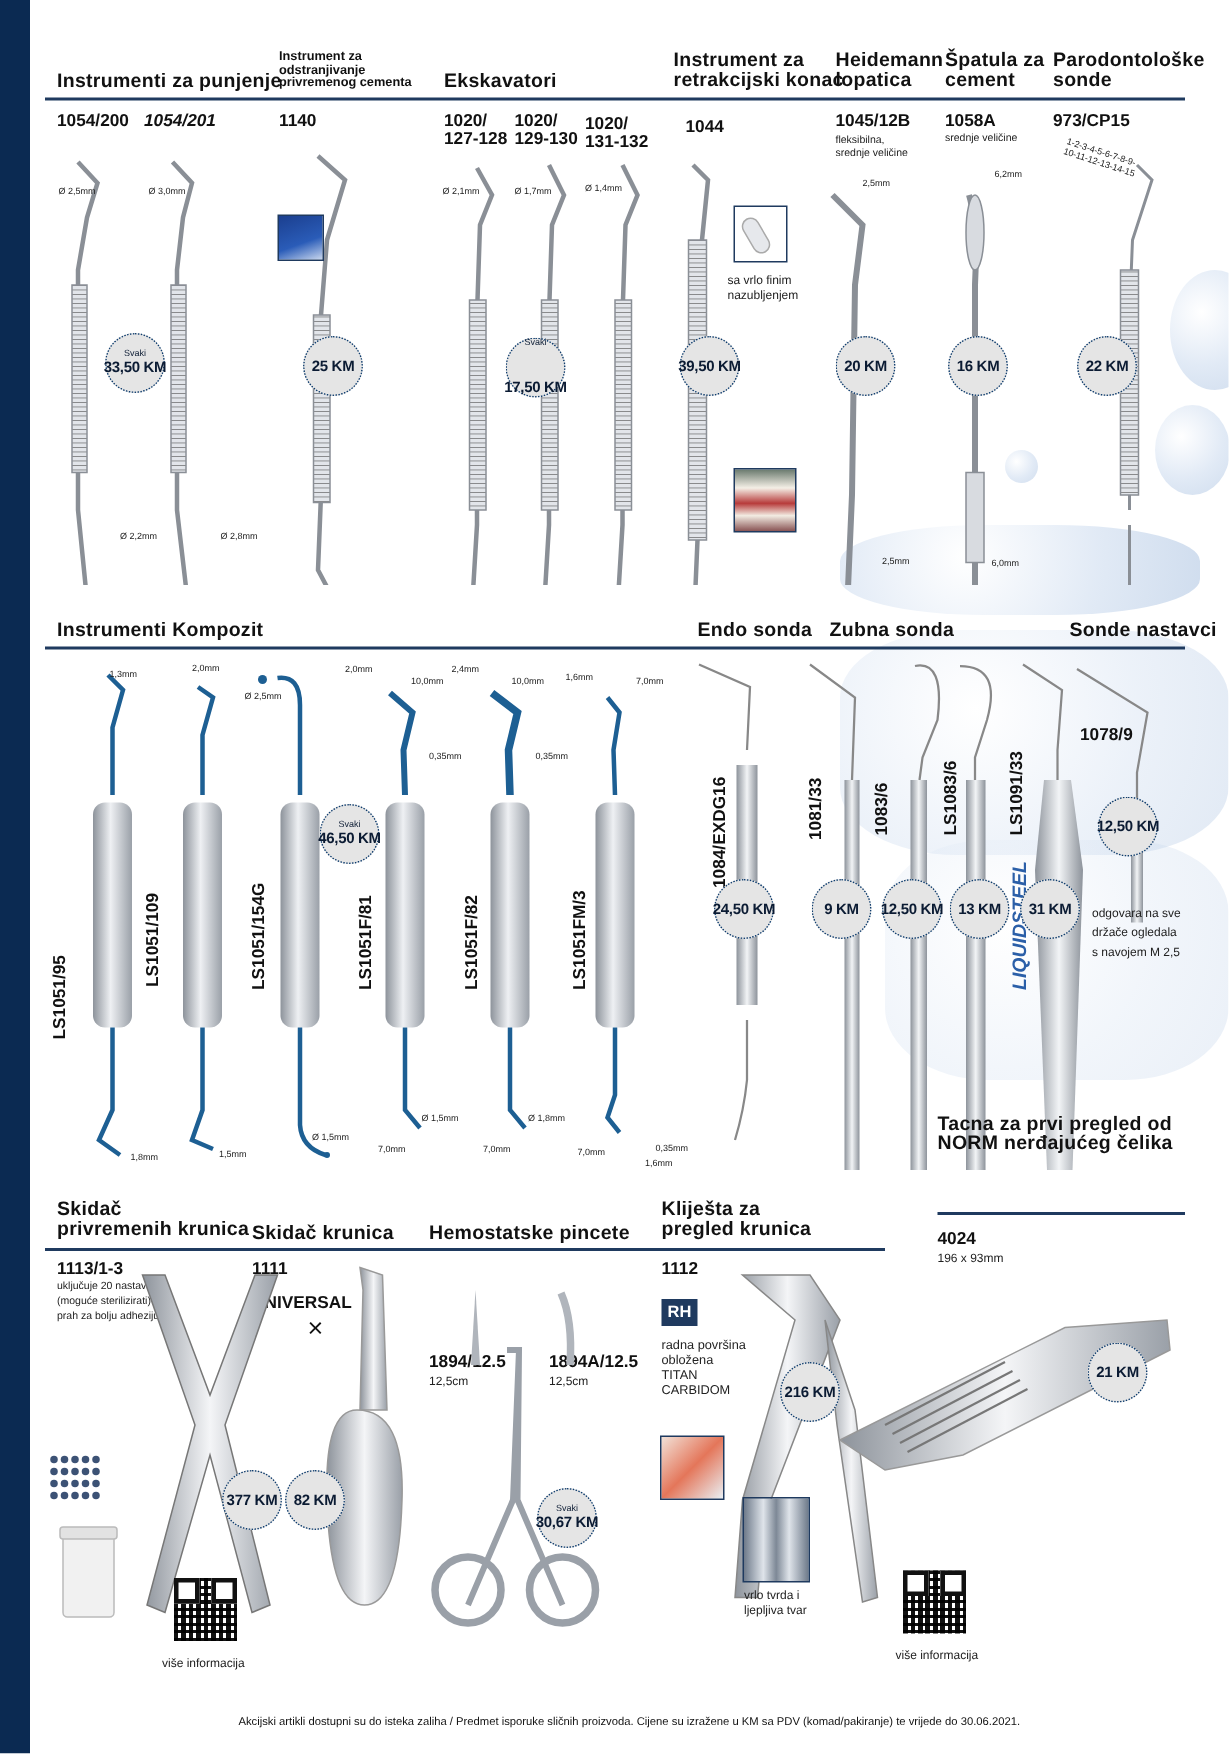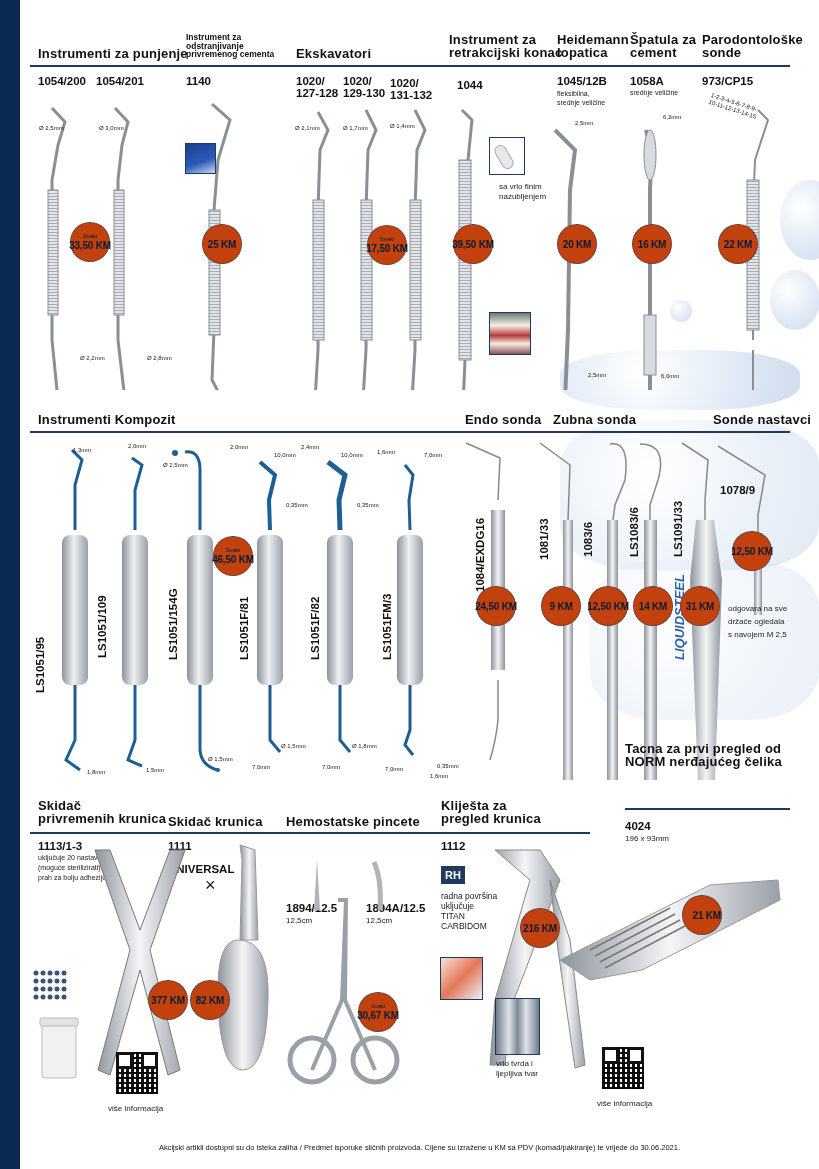--- a/index.html
+++ b/index.html
@@ -6,21 +6,21 @@
   html, body { width: 819px; height: 1169px; background: #ffffff; overflow: hidden; }
   body { position: relative; font-family: "Liberation Sans", sans-serif; color: #111; }
   .abs { position: absolute; }
   .sidebar { left: 0; top: 0; width: 20px; height: 1169px; background: #0b2a52; }
   .h { font-family: "Liberation Sans", sans-serif; font-weight: 700; font-size: 13px; line-height: 13px; color: #111; letter-spacing: 0.2px; }
   .h-small { font-weight: 700; font-size: 8.5px; line-height: 8.5px; color: #111; }
   .rule { height: 2px; background: #1f3a5f; }
   .code { font-weight: 700; font-size: 11.5px; line-height: 12px; color: #111; }
   .note { font-size: 8px; line-height: 10px; color: #222; }
   .dim { font-size: 6px; color: #222; white-space: nowrap; }
-  .badge { position: absolute; border-radius: 50%; background: #c2410c; border: 1.5px dotted #0f3d6e; color: #0b1b33; text-align: center; display: flex; flex-direction: column; align-items: center; justify-content: center; font-weight: 700; }
+  .badge { position: absolute; border-radius: 50%; background: #e5e5e5; border: 1.5px dotted #0f3d6e; color: #0b1b33; text-align: center; display: flex; flex-direction: column; align-items: center; justify-content: center; font-weight: 700; }
   .badge .sv { font-size: 6px; font-weight: 400; line-height: 7px; }
   .badge .pr { font-size: 10px; line-height: 11px; letter-spacing: -0.2px; white-space: nowrap; }
   .vert { position: absolute; transform: rotate(-90deg); transform-origin: left top; white-space: nowrap; font-weight: 700; font-size: 11.5px; }
   .splash { position: absolute; border-radius: 50%; background: radial-gradient(circle at 35% 35%, #ffffff, #c9d9ee 55%, #a9c1e0); opacity: 0.55; }
   .qr { position: absolute; width: 42px; height: 42px; background:
         repeating-linear-gradient(90deg, #111 0 3px, #fff 3px 5px),
         repeating-linear-gradient(0deg, #111 0 2px, #fff 2px 5px); background-blend-mode: multiply; }
   .qr::before, .qr::after { content: ""; position: absolute; width: 11px; height: 11px; border: 3px solid #111; background: #fff; }
   .qr::before { left: 0; top: 0; }
   .qr::after { right: 0; top: 0; }
@@ -61,21 +61,21 @@
   <div class="h">Špatula za</div>
   <div class="h">cement</div>
 </div>
 <div class="abs" style="left:702px;top:33px;">
   <div class="h">Parodontološke</div>
   <div class="h">sonde</div>
 </div>
 <div class="abs rule" style="left:30px;top:65px;width:760px;"></div>
 
 <div class="abs code" style="left:38px;top:75px;">1054/200</div>
-<div class="abs code" style="left:96px;top:75px;">1054/201</div>
+<div class="abs code" style="left:96px;top:75px;font-style:italic;">1054/201</div>
 <div class="abs code" style="left:186px;top:75px;">1140</div>
 <div class="abs code" style="left:296px;top:75px;">
     <div>1020/</div>
     <div>127-128</div>
   </div>
 <div class="abs code" style="left:343px;top:75px;">
     <div>1020/</div>
     <div>129-130</div>
   </div>
 <div class="abs code" style="left:390px;top:77px;">
@@ -144,34 +144,34 @@
 <div class="abs dim" style="left:390px;top:123px;">Ø 1,4mm</div>
 <div class="abs dim" style="left:575px;top:120px;">2,5mm</div>
 <div class="abs dim" style="left:588px;top:372px;">2,5mm</div>
 <div class="abs dim" style="left:663px;top:114px;">6,2mm</div>
 <div class="abs dim" style="left:661px;top:373px;">6,0mm</div>
 
 <div class="thumb" style="left:185px;top:143px;width:31px;height:31px;background:linear-gradient(160deg,#1b3f8f,#2a5cb8 60%,#c9d7ee);"></div>
 <div class="thumb" style="left:489px;top:137px;width:36px;height:38px;background:#fff;">
   <div style="position:absolute;left:8px;top:6px;width:12px;height:26px;border-radius:6px;background:#e6e8ec;transform:rotate(-30deg);border:1px solid #aaa;"></div>
 </div>
-<div class="abs note" style="left:499px;top:182px;">
+<div class="abs note" style="left:485px;top:182px;">
     <div>sa vrlo finim</div>
     <div>nazubljenjem</div>
   </div>
 <div class="thumb" style="left:489px;top:312px;width:42px;height:43px;background:linear-gradient(180deg,#6a7a6e 0%,#f4efe6 30%,#b73b3b 55%,#f2ece2 75%,#8a5555 100%);"></div>
 
 <div class="badge" style="left:70px;top:222px;width:40px;height:40px;">
     <span class="sv">Svaki</span>
     <span class="pr">33,50 KM</span>
   </div>
 <div class="badge" style="left:202px;top:224px;width:40px;height:40px;">
     <span class="pr">25 KM</span>
   </div>
-<div class="badge" style="left:367px;top:225px;width:40px;height:40px;">
+<div class="badge" style="left:337px;top:225px;width:40px;height:40px;justify-content:space-between;">
     <span class="sv">Svaki</span>
     <span class="pr">17,50 KM</span>
   </div>
 <div class="badge" style="left:453px;top:224px;width:40px;height:40px;">
     <span class="pr">39,50 KM</span>
   </div>
 <div class="badge" style="left:557px;top:224px;width:40px;height:40px;">
     <span class="pr">20 KM</span>
   </div>
 <div class="badge" style="left:632px;top:224px;width:40px;height:40px;">
@@ -306,21 +306,21 @@
 <div class="badge" style="left:476px;top:586px;width:40px;height:40px;">
     <span class="pr">24,50 KM</span>
   </div>
 <div class="badge" style="left:541px;top:586px;width:40px;height:40px;">
     <span class="pr">9 KM</span>
   </div>
 <div class="badge" style="left:588px;top:586px;width:40px;height:40px;">
     <span class="pr">12,50 KM</span>
   </div>
 <div class="badge" style="left:633px;top:586px;width:40px;height:40px;">
-    <span class="pr">14 KM</span>
+    <span class="pr">13 KM</span>
   </div>
 <div class="badge" style="left:680px;top:586px;width:40px;height:40px;">
     <span class="pr">31 KM</span>
   </div>
 <div class="badge" style="left:732px;top:531px;width:40px;height:40px;">
     <span class="pr">12,50 KM</span>
   </div>
 <div class="abs note" style="left:728px;top:602px;line-height:13px;">
   <div>odgovara na sve</div>
   <div>držače ogledala</div>
@@ -354,21 +354,21 @@
 <div class="abs code" style="left:168px;top:863px;">UNIVERSAL</div>
 <div class="abs" style="left:205px;top:876px;font-size:18px;line-height:18px;">×</div>
 <div class="abs code" style="left:286px;top:902px;">1894/12.5</div>
 <div class="abs note" style="left:286px;top:916px;">12,5cm</div>
 <div class="abs code" style="left:366px;top:902px;">1894A/12.5</div>
 <div class="abs note" style="left:366px;top:916px;">12,5cm</div>
 <div class="abs code" style="left:441px;top:840px;">1112</div>
 <div class="rh" style="left:441px;top:866px;">RH</div>
 <div class="abs note" style="left:441px;top:891px;font-size:8.5px;line-height:10px;">
   <div>radna površina</div>
-  <div>uključuje</div>
+  <div>obložena</div>
   <div>TITAN</div>
   <div>CARBIDOM</div>
 </div>
 <div class="abs code" style="left:625px;top:820px;">4024</div>
 <div class="abs note" style="left:625px;top:834px;">196 x 93mm</div>
 
 <svg class="abs" style="left:30px;top:840px;" width="760" height="290">
   <defs>
     <linearGradient id="steel" x1="0" x2="1">
       <stop offset="0" stop-color="#8d939b"></stop>
@@ -443,17 +443,17 @@
 <div class="badge" style="left:190px;top:980px;width:40px;height:40px;">
     <span class="pr">82 KM</span>
   </div>
 <div class="badge" style="left:358px;top:992px;width:40px;height:40px;">
     <span class="sv">Svaki</span>
     <span class="pr">30,67 KM</span>
   </div>
 <div class="badge" style="left:520px;top:908px;width:40px;height:40px;">
     <span class="pr">216 KM</span>
   </div>
-<div class="badge" style="left:682px;top:895px;width:40px;height:40px;align-items:flex-end;">
+<div class="badge" style="left:725px;top:895px;width:40px;height:40px;">
     <span class="pr">21 KM</span>
   </div>
 
 <div class="footer">Akcijski artikli dostupni su do isteka zaliha / Predmet isporuke sličnih proizvoda. Cijene su izražene u KM sa PDV (komad/pakiranje) te vrijede do 30.06.2021.</div>
 
 </body></html>

